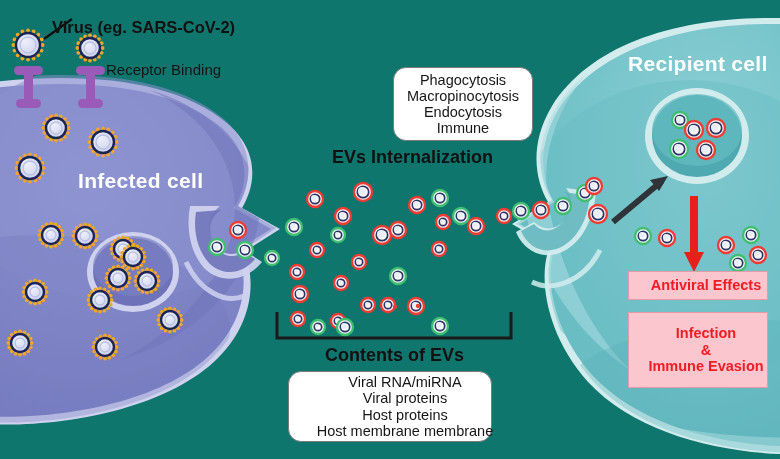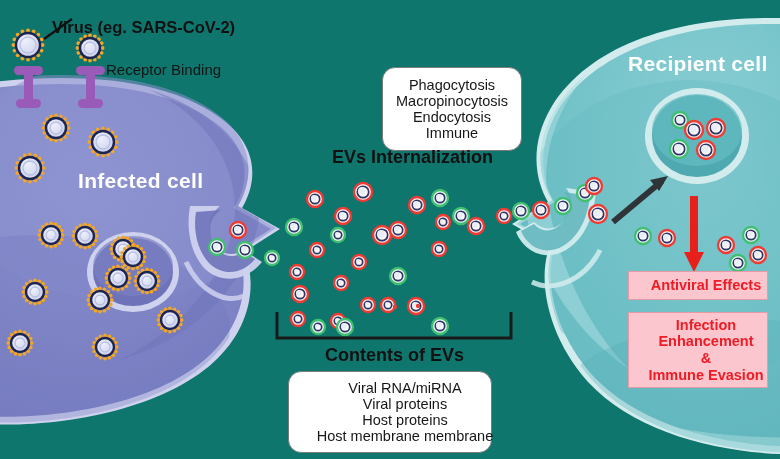--- a/index.html
+++ b/index.html
@@ -758,42 +758,41 @@
   </svg>
 
   <div class="caption" style="left:52px;top:18px;font-size:16.5px;">Virus (eg. SARS-CoV-2)</div>
 
   <div class="lbl" style="left:106px;top:61px;font-size:15px;">Receptor Binding</div>
 
   <div class="cellname" style="left:78px;top:169px;font-size:21px;">Infected cell</div>
 
   <div class="cellname" style="left:628px;top:52px;font-size:21px;">Recipient cell</div>
 
-  <div class="txtbox" id="box-internalization" style="left:382px;top:67px;width:140px;height:84px;">
+  <div class="txtbox" id="box-internalization" style="left:393px;top:67px;width:140px;height:74px;">
       <span>Phagocytosis</span>
       <span>Macropinocytosis</span>
       <span>Endocytosis</span>
       <span>Immune</span>
     </div>
 
   <div class="caption" style="left:332px;top:147px;font-size:18px;">EVs Internalization</div>
 
   <div class="caption" style="left:325px;top:345px;font-size:18px;">Contents of EVs</div>
 
-  <div class="txtbox" id="box-contents" style="left:288px;top:371px;width:204px;height:82px;padding-left:30px;">
+  <div class="txtbox" id="box-contents" style="left:288px;top:371px;width:204px;height:71px;padding-left:30px;">
       <span>Viral RNA/miRNA</span>
       <span>Viral proteins</span>
       <span>Host proteins</span>
       <span>Host membrane membrane</span>
     </div>
 
   <div class="effbox" id="box-antiviral" style="left:628px;top:271px;width:140px;height:29px;font-size:14.5px;">
       <span>Antiviral Effects</span>
     </div>
 
   <div class="effbox" id="box-enhancement" style="left:628px;top:312px;width:140px;height:76px;font-size:14.5px;">
       <span>Infection</span>
-      <span>Enhancement</span>
       <span>&amp;</span>
       <span>Immune Evasion</span>
     </div>
 
 </div>
 
 </body></html>

